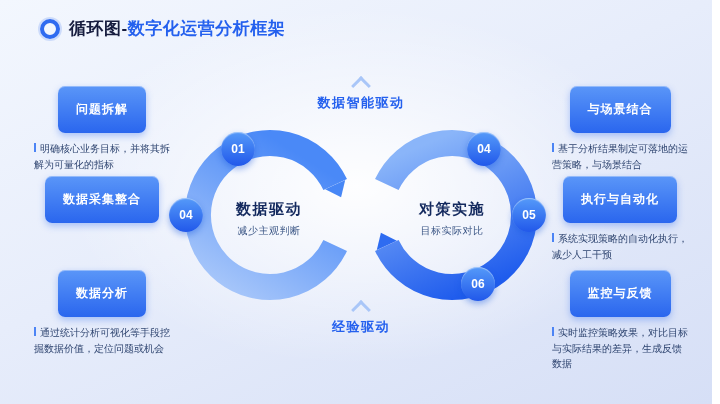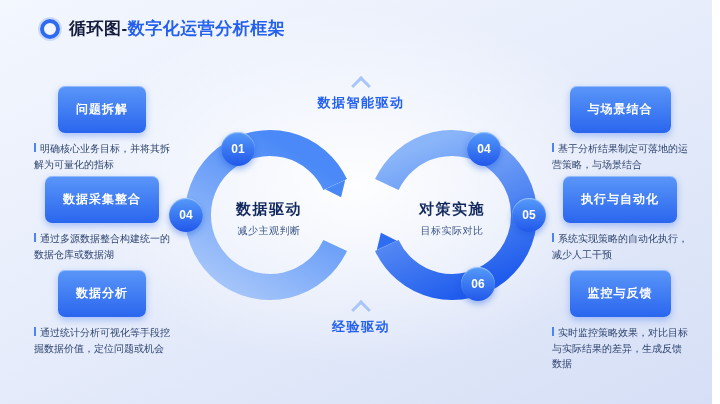--- a/index.html
+++ b/index.html
@@ -60,21 +60,20 @@
     <span class="ring-icon"></span>
     <h1 class="title" style="margin:0"><span>循环图-</span><span class="accent">数字化运营分析框架</span></h1>
   </div>
 
   <div class="item" style="left:34px;top:86px">
     <div class="pill">问题拆解</div>
     <p class="desc"><span class="marker"></span><span>明确核心业务目标，并将其拆解为可量化的指标</span></p>
   </div>
   <div class="item" style="left:34px;top:176px">
     <div class="pill">数据采集整合</div>
-    <p class="desc"><span class="marker"></span><span>通过多源数据整合构建统一的数据仓库或数据湖</span></p>
   </div>
   <div class="item" style="left:34px;top:270px">
     <div class="pill">数据分析</div>
     <p class="desc"><span class="marker"></span><span>通过统计分析可视化等手段挖掘数据价值，定位问题或机会</span></p>
   </div>
 
   <div class="item" style="left:552px;top:86px">
     <div class="pill">与场景结合</div>
     <p class="desc"><span class="marker"></span><span>基于分析结果制定可落地的运营策略，与场景结合</span></p>
   </div>

